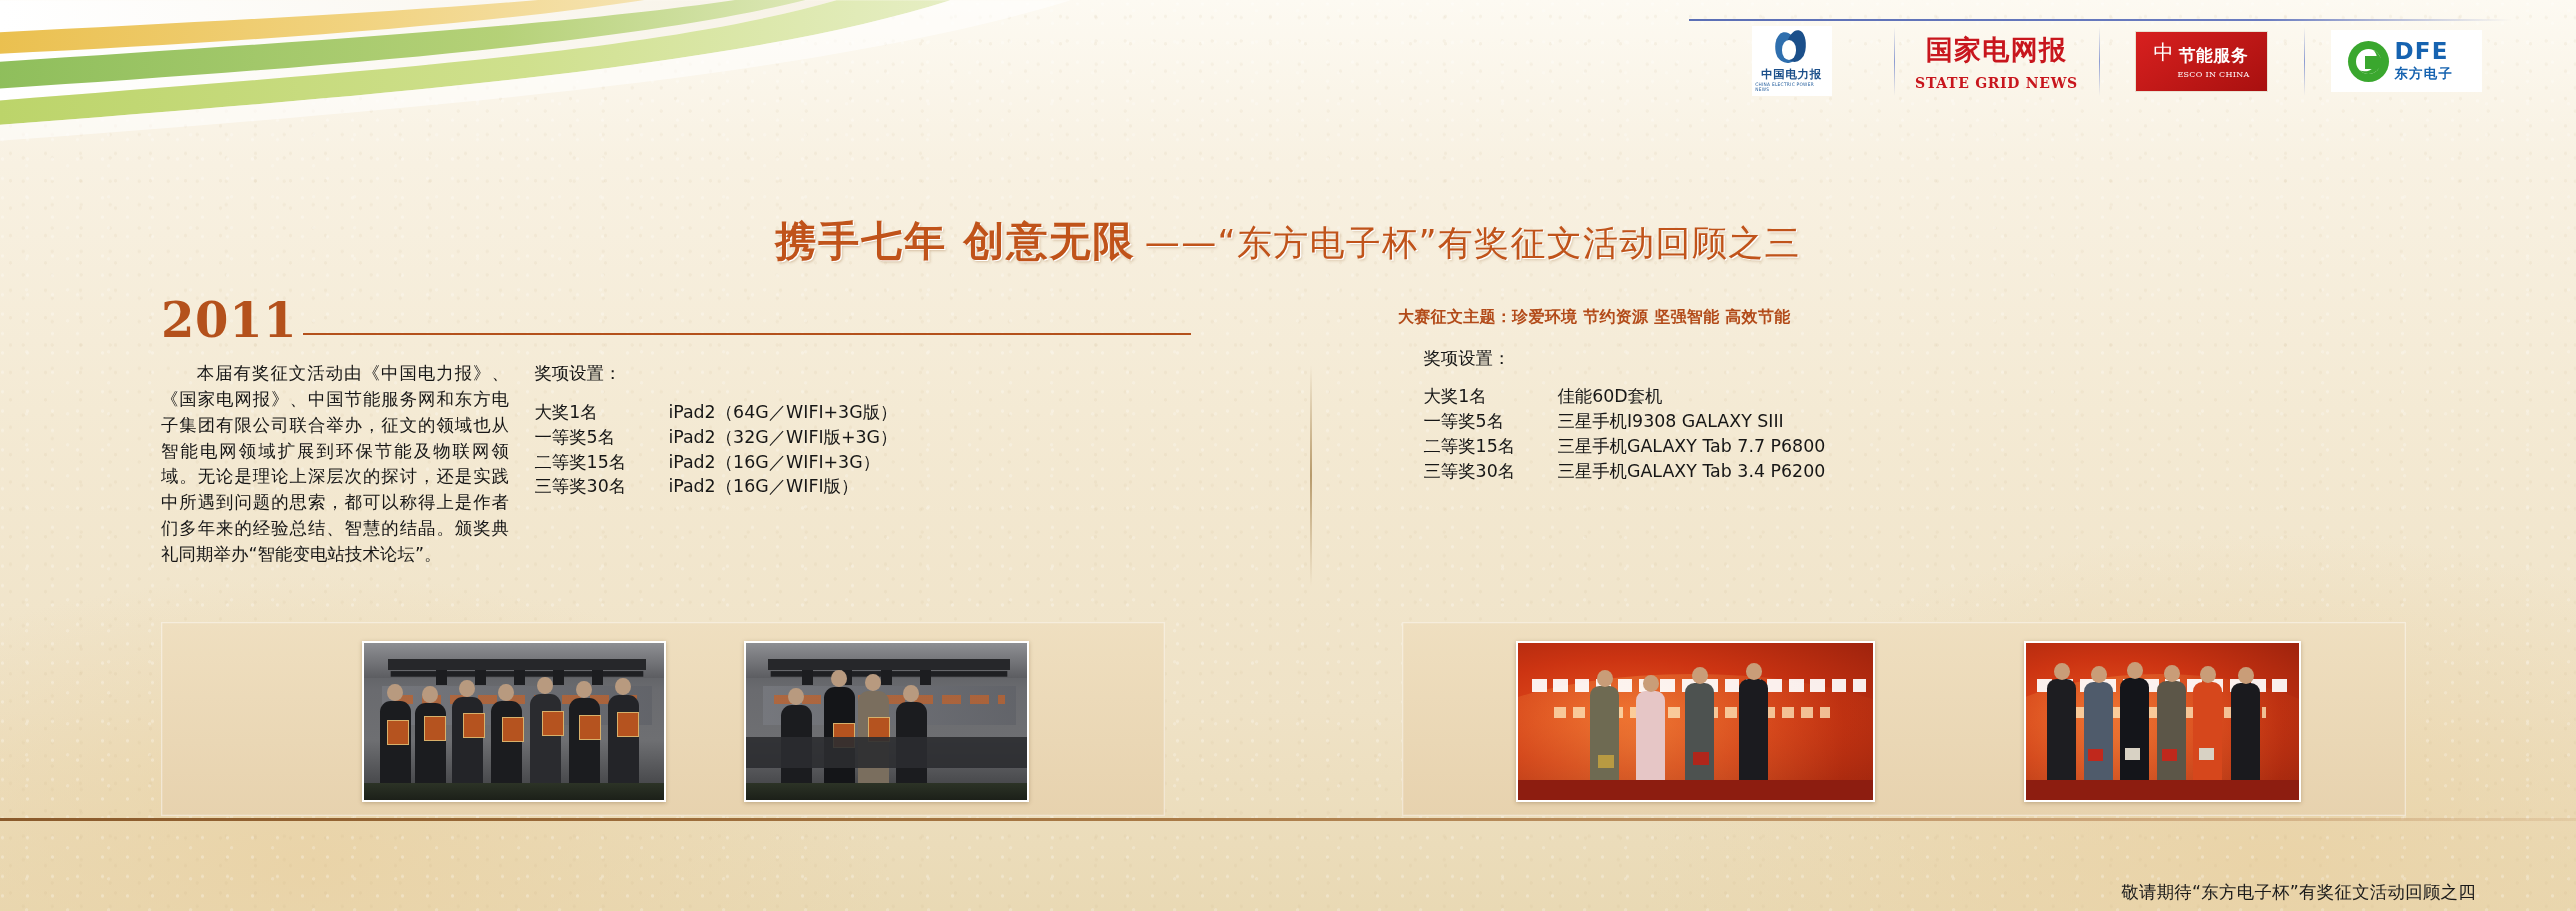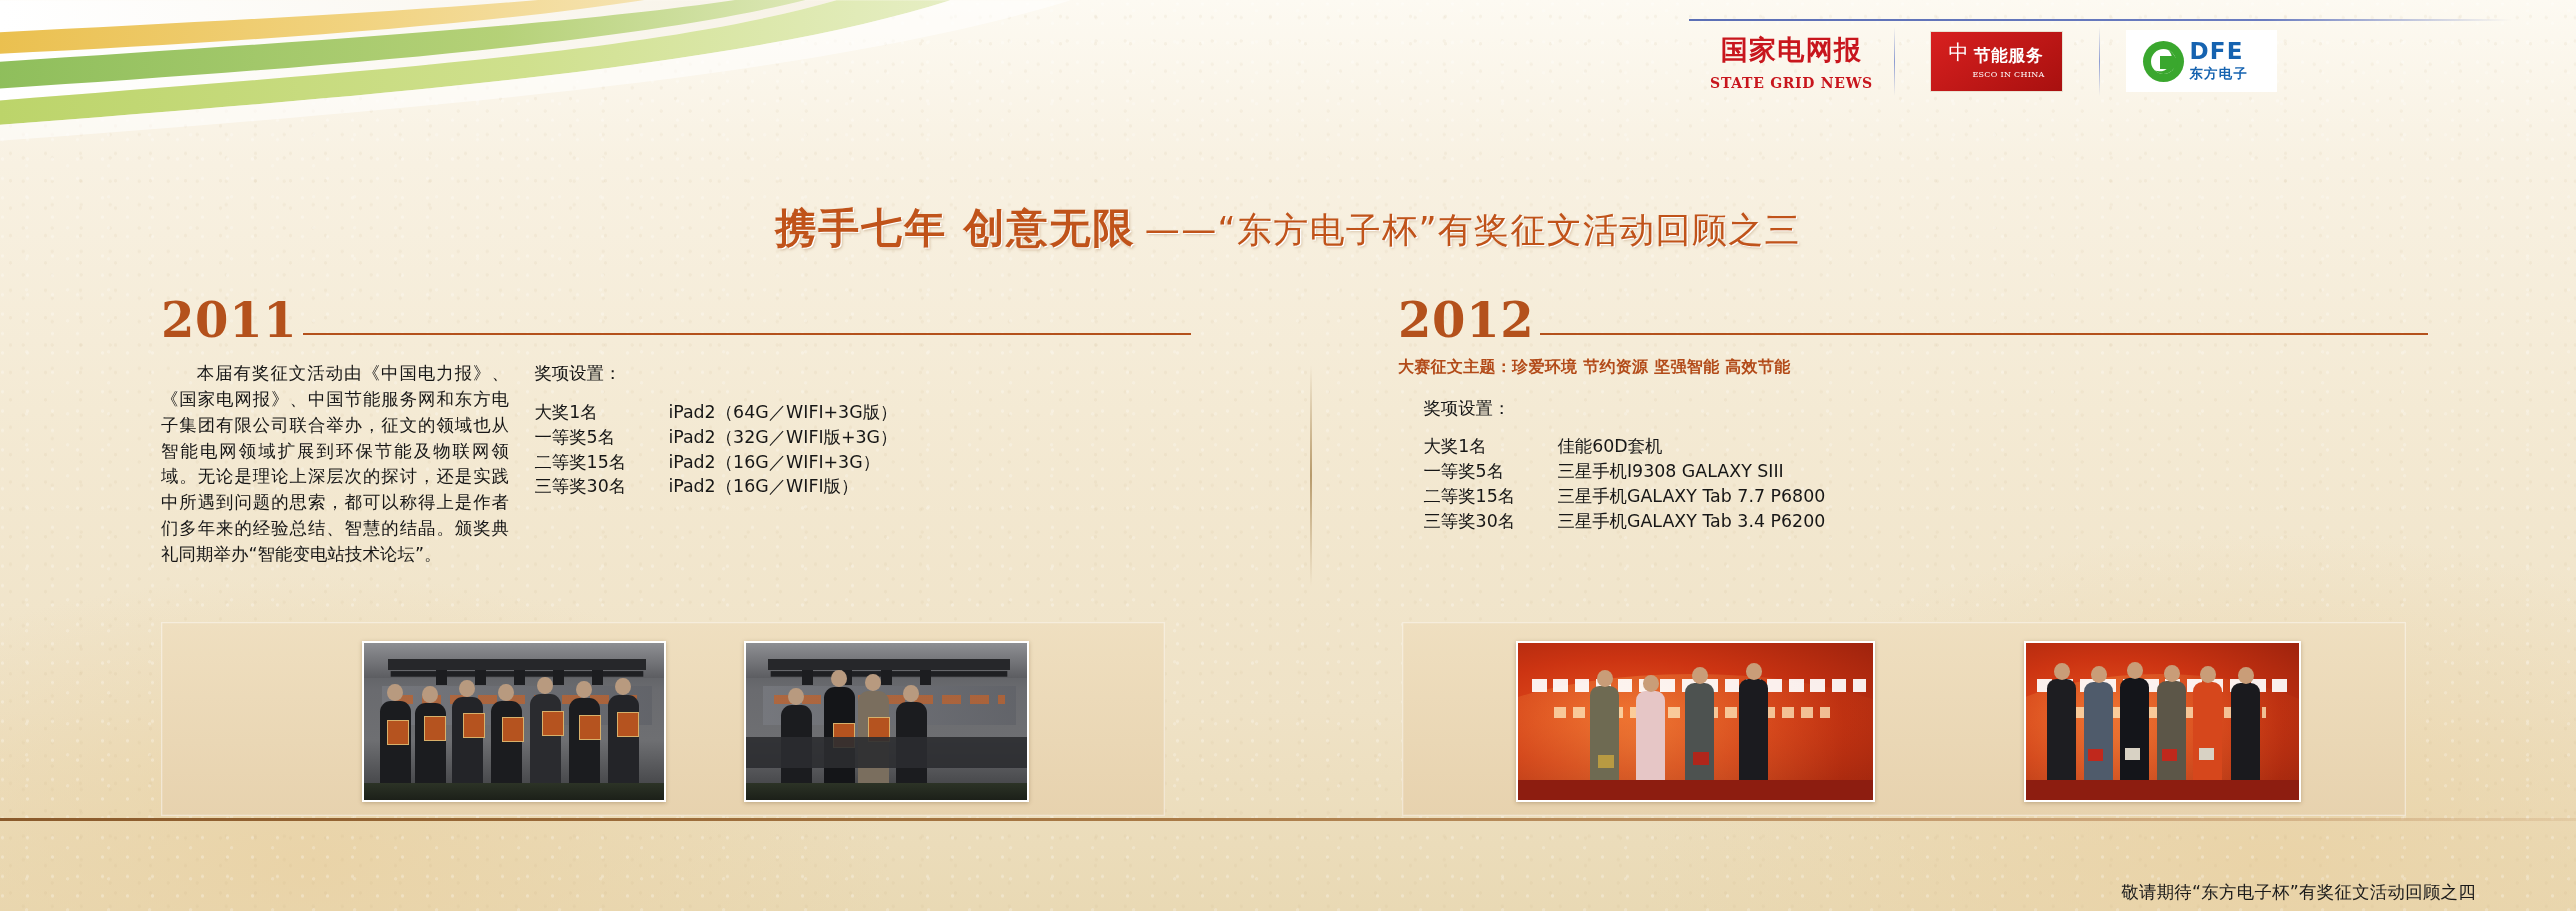--- a/index.html
+++ b/index.html
@@ -63,21 +63,21 @@
   .l-dfe .circ{width:41px;height:41px;border-radius:50%;background:#3aa72e;position:relative;flex:none;}
   .l-dfe .circ:after{content:"";position:absolute;left:8px;top:8px;width:25.4px;height:25.4px;border-radius:50%;
       background:#fff;box-shadow:inset -4px -2.7px 0 0 #3aa72e;}
   .l-dfe .circ:before{content:"";position:absolute;left:17.4px;top:14.7px;width:17.4px;height:13.4px;background:#3aa72e;
       border-radius:0 6.7px 6.7px 0;z-index:2;}
   .l-dfe .tx{display:flex;flex-direction:column;}
   .l-dfe .tx .en{font-size:23px;font-weight:700;color:#1663b0;letter-spacing:1.3px;line-height:1;}
   .l-dfe .tx .cn{font-size:13.4px;font-weight:700;color:#1663b0;letter-spacing:1.3px;margin-top:1.3px;}
 
   
-  #maintitle{position:absolute;left:0;right:0;top:201px;text-align:center;white-space:nowrap;}
+  #maintitle{position:absolute;left:0;right:0;top:214px;text-align:center;white-space:nowrap;}
   #maintitle .t1{font-size:41px;font-weight:700;color:#c0531a;letter-spacing:2px;
       text-shadow:1.3px 1.3px 0 #fff,2px 2px 2.7px rgba(150,100,50,.35);}
   #maintitle .t2{font-size:35px;color:#c0531a;letter-spacing:1.3px;margin-left:9.4px;
       text-shadow:1.3px 1.3px 0 #fff,2px 2px 2.7px rgba(150,100,50,.3);}
 
   
   .col{position:absolute;top:294px;}
   #col2011{left:161px;width:1030px;}
   #col2012{left:1398px;width:1030px;}
 
@@ -182,20 +182,31 @@
       <path d="M0,92 C480,60 900,34 1160,-10 L1240,-10 C1000,58 520,98 0,132 Z" fill="url(#gg2)" opacity=".85"></path>
       <path d="M0,48 C420,26 800,8 1020,-24 L1090,-24 C880,24 460,58 0,80 Z" fill="url(#gy)" opacity=".9"></path>
       <path d="M0,186 C600,140 1120,96 1420,0 H1600 C1240,112 640,162 0,210 Z" fill="#ffffff" opacity=".55"></path>
     </svg>
   </div>
 
   <div id="logobar">
     <div class="rule"></div>
     <div class="cells">
 
+      <div class="logocell">
+        <div class="logo-white l-cepn">
+          <div class="mark">
+            <i style="left:4px;top:1.3px;width:23px;height:31px;background:#2f6fae;transform:rotate(-12deg);"></i>
+            <i style="left:14.7px;top:0px;width:20px;height:32px;background:#1b4f8a;transform:rotate(10deg);"></i>
+            <i style="left:10.7px;top:9.4px;width:14.7px;height:20px;background:#ffffff;border-radius:50%;"></i>
+          </div>
+          <div class="cn">中国电力报</div>
+          <div class="en">CHINA ELECTRIC POWER NEWS</div>
+        </div>
+      </div>
 
       <div class="logocell">
         <div class="l-sgn">
           <div class="cn">国家电网报</div>
           <div class="en">STATE GRID NEWS</div>
         </div>
       </div>
 
       <div class="logocell">
         <div class="l-esco">
@@ -249,24 +260,20 @@
         </div>
         <div class="prz">
           <span class="rank">三等奖30名</span>
           <span class="gift">iPad2（16G／WIFI版）</span>
         </div>
       </div>
     </div>
   </div>
 
   <div class="col" id="col2012">
-    <div class="yearrow">
-      <div class="year">2012</div>
-      <div class="yearline"></div>
-    </div>
     <div class="subtitle">大赛征文主题：珍爱环境 节约资源 坚强智能 高效节能</div>
     <div class="body-row">
       <div class="prizes">
         <div class="phead">奖项设置：</div>
         <div class="prz">
           <span class="rank">大奖1名</span>
           <span class="gift">佳能60D套机</span>
         </div>
         <div class="prz">
           <span class="rank">一等奖5名</span>

